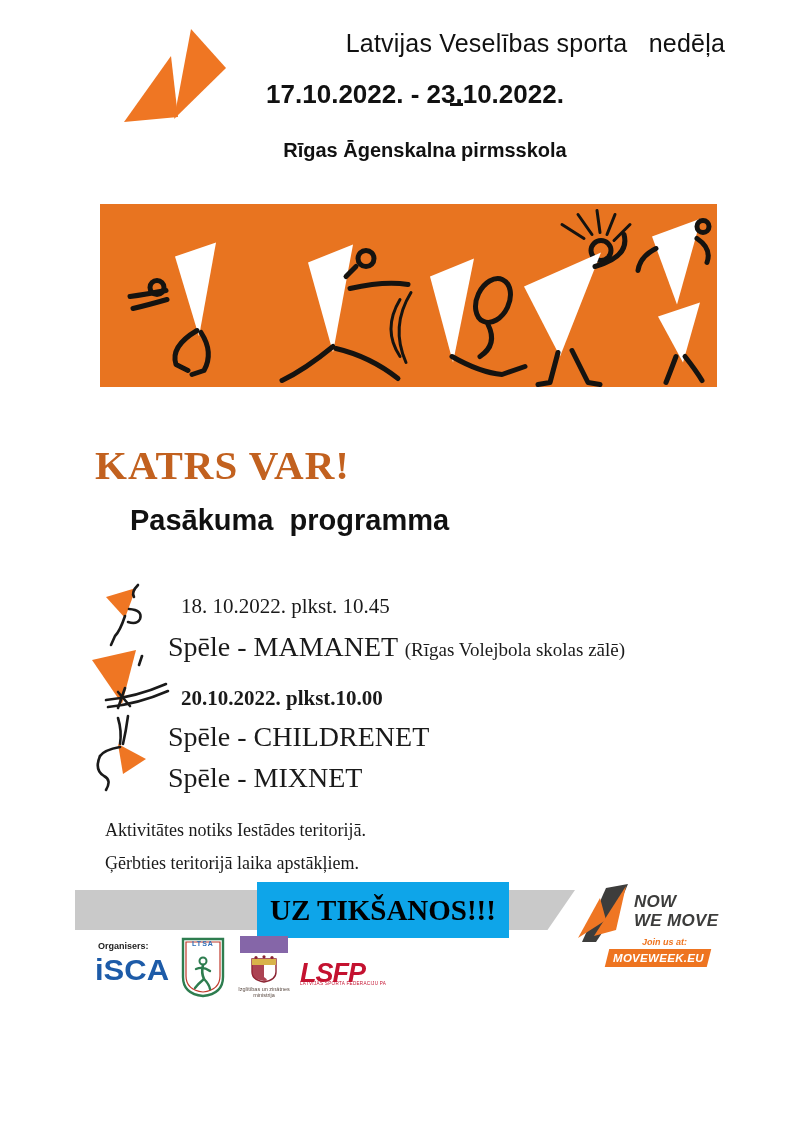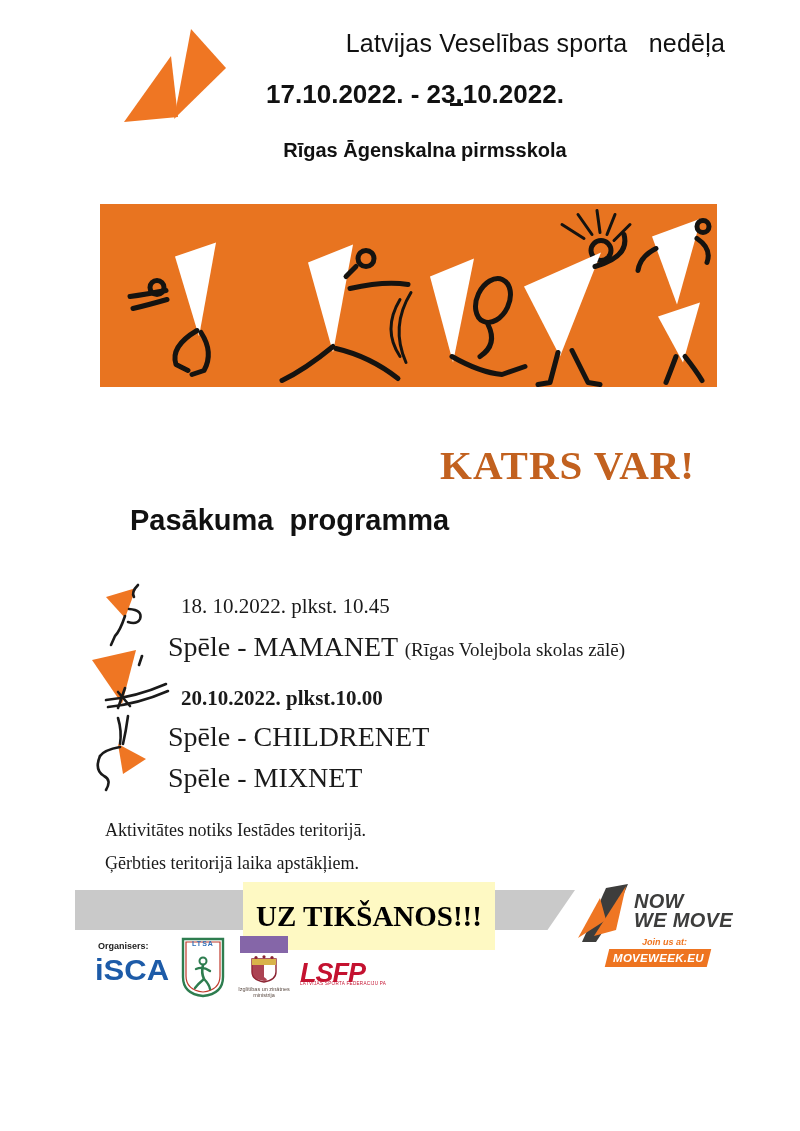--- a/index.html
+++ b/index.html
@@ -21,21 +21,21 @@
     font-size:20px;font-weight:bold;}
 
   
   .hero{left:100px;top:204px;width:617px;height:183px;background:#e87420;}
   .hero svg{display:block;width:100%;height:100%;}
   .stick{fill:none;stroke:#151310;stroke-width:5;stroke-linecap:round;stroke-linejoin:round;}
   .stick-thin{fill:none;stroke:#151310;stroke-width:3;stroke-linecap:round;}
   .tri{fill:#ffffff;stroke:none;}
 
   
-  .headline{left:95px;top:441px;width:600px;text-align:right;
+  .headline{left:95px;top:441px;width:600px;text-align:left;
     font-family:"Liberation Serif",serif;font-weight:bold;font-size:41px;
     color:#c2611f;letter-spacing:1px;}
   .prog-title{left:130px;top:504px;font-size:29px;font-weight:bold;white-space:pre;}
 
   .prog-text{font-family:"Liberation Serif",serif;color:#1a1a1a;white-space:pre;}
   .p-date{font-size:21px;margin-left:13px;}
   .p-game{font-size:28px;}
   .p-note{font-size:19px;}
   .row1{left:168px;top:594px;}
   .row2{left:168px;top:631px;}
@@ -49,21 +49,21 @@
   .mini-tri{fill:#ef7623;stroke:none;}
 
   .note{left:105px;width:500px;text-align:left;
     font-family:"Liberation Serif",serif;font-size:18px;color:#1a1a1a;}
   .note1{top:820px;}
   .note2{top:853px;}
 
   
   .ribbon{left:75px;top:890px;width:500px;height:40px;background:#c9c9c9;
     clip-path:polygon(0 0,100% 0,94.5% 100%,0 100%);}
-  .cta-box{left:243px;top:882px;width:252px;height:68px;background:#fef9c3;
+  .cta-box{left:257px;top:882px;width:252px;height:56px;background:#0ea5e9;
     display:flex;align-items:center;justify-content:center;}
   .cta-text{font-family:"Liberation Serif",serif;font-weight:bold;font-size:29px;color:#000;}
 
   
   .organisers{left:98px;top:941px;font-size:9px;font-weight:bold;color:#222;}
   .isca{left:95px;top:952px;font-size:31px;font-weight:800;color:#1d5ba8;
     letter-spacing:0;transform:scaleY(.95);}
   .ltsa-badge{left:180px;top:937px;width:46px;height:61px;}
   .ltsa-text{left:186px;top:940px;width:34px;text-align:center;
     font-size:7px;font-weight:bold;color:#2f6fb8;letter-spacing:1px;}
@@ -71,21 +71,21 @@
   .min-arms{left:247px;top:955px;width:34px;height:31px;}
   .min-text{left:228px;top:986px;width:72px;text-align:center;
     font-size:5.5px;line-height:6px;color:#5a4a42;}
   .lsfp{left:300px;top:950px;font-size:27px;font-weight:800;font-style:italic;
     color:#c41230;letter-spacing:-1px;margin-top:8px;}
   .lsfp-sub{left:300px;top:981px;width:86px;font-size:4.6px;color:#c41230;
     letter-spacing:.3px;white-space:nowrap;overflow:hidden;}
 
   
   .nwm-arrow{left:576px;top:884px;width:56px;height:60px;}
-  .nwm-text{left:634px;top:892px;font-size:20px;line-height:19px;font-weight:800;
+  .nwm-text{left:634px;top:892px;font-size:17px;line-height:19px;font-weight:800;
     font-style:italic;color:#3d3d3c;letter-spacing:.3px;white-space:pre-line;}
   .nwm-join{left:642px;top:937px;font-size:9px;font-weight:bold;font-style:italic;color:#ee7420;}
   .nwm-site{left:607px;top:949px;width:102px;height:18px;background:#ee7420;
     transform:skewX(-14deg);display:flex;align-items:center;justify-content:center;}
   .nwm-site span{transform:skewX(14deg);font-size:11.5px;font-weight:800;
     font-style:italic;color:#fff;letter-spacing:.3px;}
 </style>
 </head>
 <body>
 

